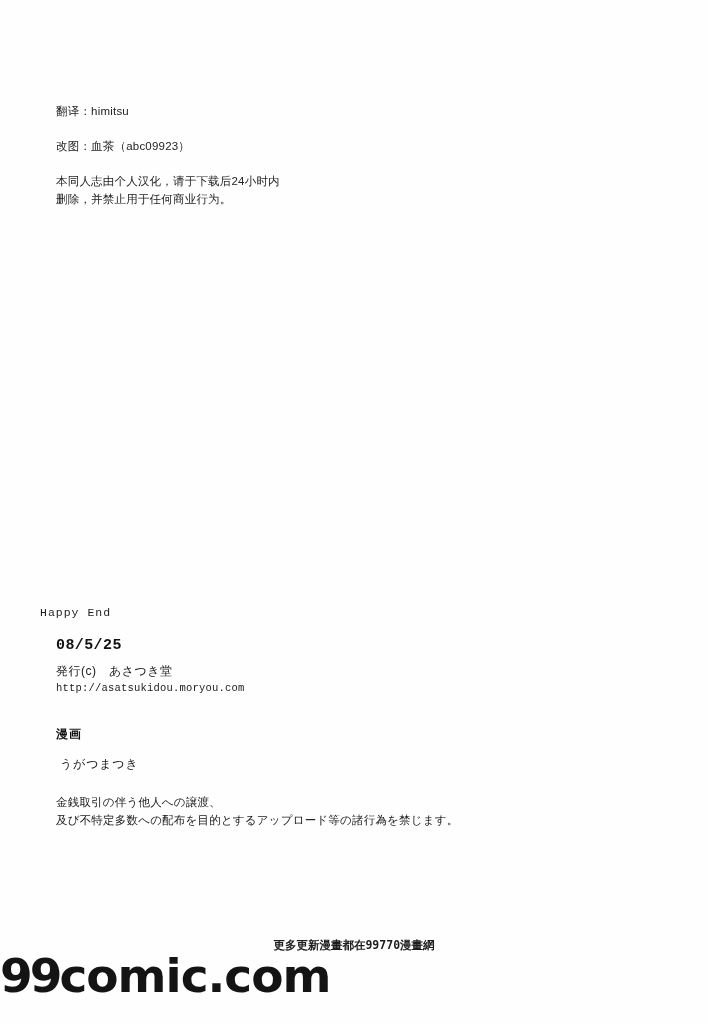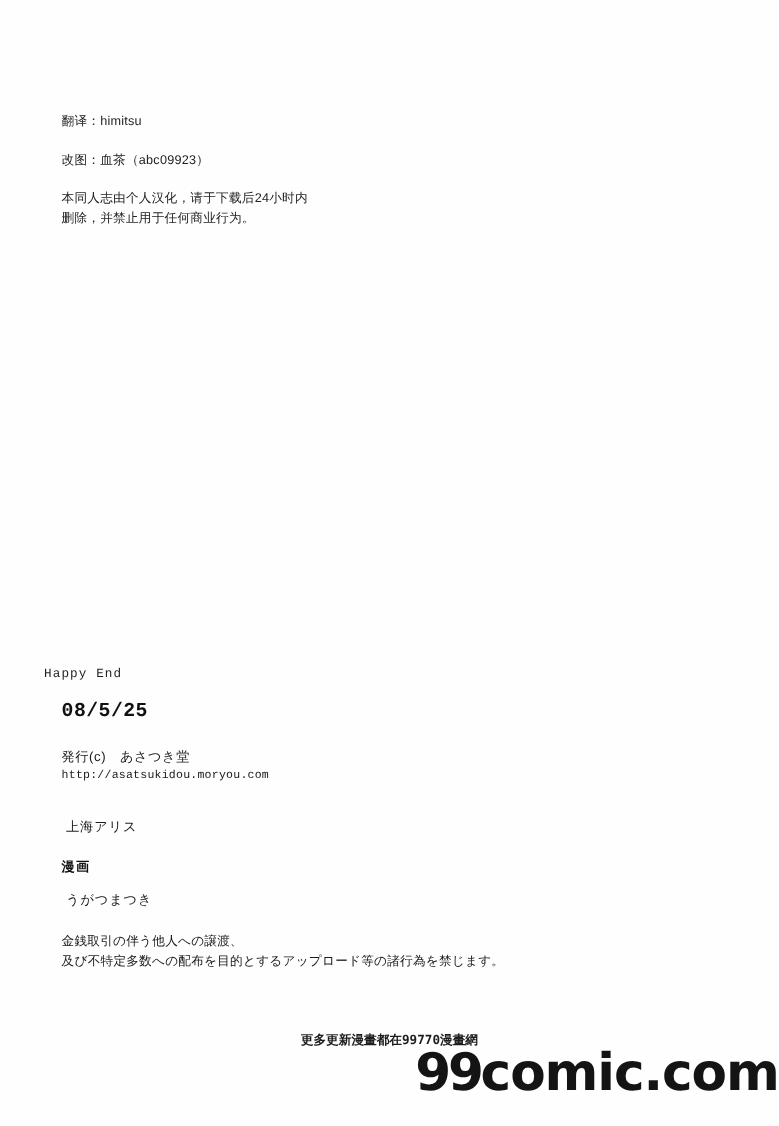--- a/index.html
+++ b/index.html
@@ -58,25 +58,25 @@
 
   
   .colophon {
     position: absolute;
     left: 56px;
     top: 637px;
     width: 470px;
   }
   .colophon-date {
     font-family: "Liberation Mono", monospace;
-    font-size: 18px;
+    font-size: 15px;
     font-weight: bold;
     color: #111;
     letter-spacing: 0.4px;
-    margin-bottom: 23px;
+    margin-bottom: 9px;
   }
   .colophon-pub {
     font-size: 12px;
     color: #1a1a1a;
     letter-spacing: 0.5px;
     margin-bottom: 2px;
   }
   .colophon-url {
     font-family: "Liberation Mono", monospace;
     font-size: 10.5px;
@@ -128,21 +128,21 @@
     font-size: 11.5px;
     font-weight: bold;
     color: #1d1d1d;
     letter-spacing: 0px;
   }
   .wm-main {
     position: absolute;
     left: 0;
     right: 0;
     top: 10px;
-    text-align: right;
+    text-align: left;
     font-family: "DejaVu Sans", sans-serif;
     font-size: 47px;
     font-weight: bold;
     color: #141414;
     letter-spacing: -1px;
     white-space: nowrap;
   }
   .wm-99 {
     letter-spacing: -3px;
   }
@@ -160,21 +160,20 @@
   </div>
 
   <div class="happy-end">Happy  End</div>
 
   <div class="colophon">
     <div class="colophon-date">08/5/25</div>
     <div class="colophon-pub">発行(c)　あさつき堂</div>
     <div class="colophon-url">http://asatsukidou.moryou.com</div>
 
     <div class="section">
-      <div class="section-value">上海アリス</div>
     </div>
 
     <div class="section">
       <div class="section-title">漫画</div>
       <div class="section-value">うがつまつき</div>
     </div>
 
 
     <div class="colophon-warning">金銭取引の伴う他人への譲渡、</div>
     <div class="colophon-warning" style="margin-top:0">及び不特定多数への配布を目的とするアップロード等の諸行為を禁じます。</div>

